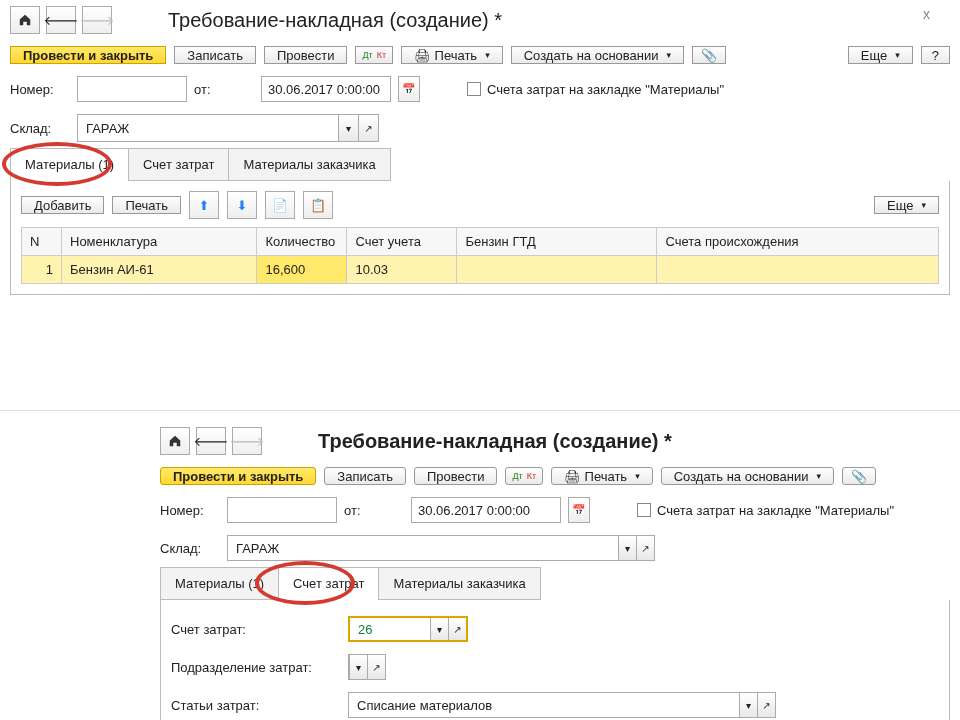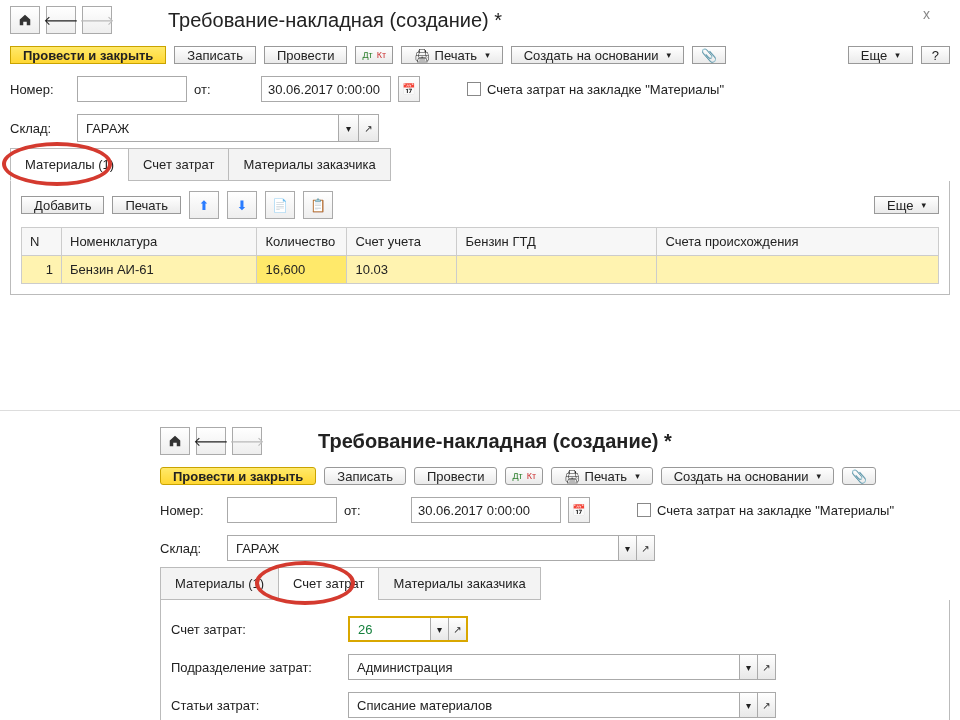--- a/index.html
+++ b/index.html
@@ -238,21 +238,20 @@
       <label class="wide">Счет затрат:</label>
       <div class="combo2 yellowbox">
         <div class="cval" style="min-width:80px;">26</div>
         <div class="cbtn">▾</div>
         <div class="cbtn">↗</div>
       </div>
     </div>
     <div class="form-row" style="padding-left:0;">
       <label class="wide">Подразделение затрат:</label>
       <div class="combo2">
-        <div class="cval" style="min-width:390px;">Администрация</div>
         <div class="cbtn">▾</div>
         <div class="cbtn">↗</div>
       </div>
     </div>
     <div class="form-row" style="padding-left:0;">
       <label class="wide">Статьи затрат:</label>
       <div class="combo2">
         <div class="cval" style="min-width:390px;">Списание материалов</div>
         <div class="cbtn">▾</div>
         <div class="cbtn">↗</div>

